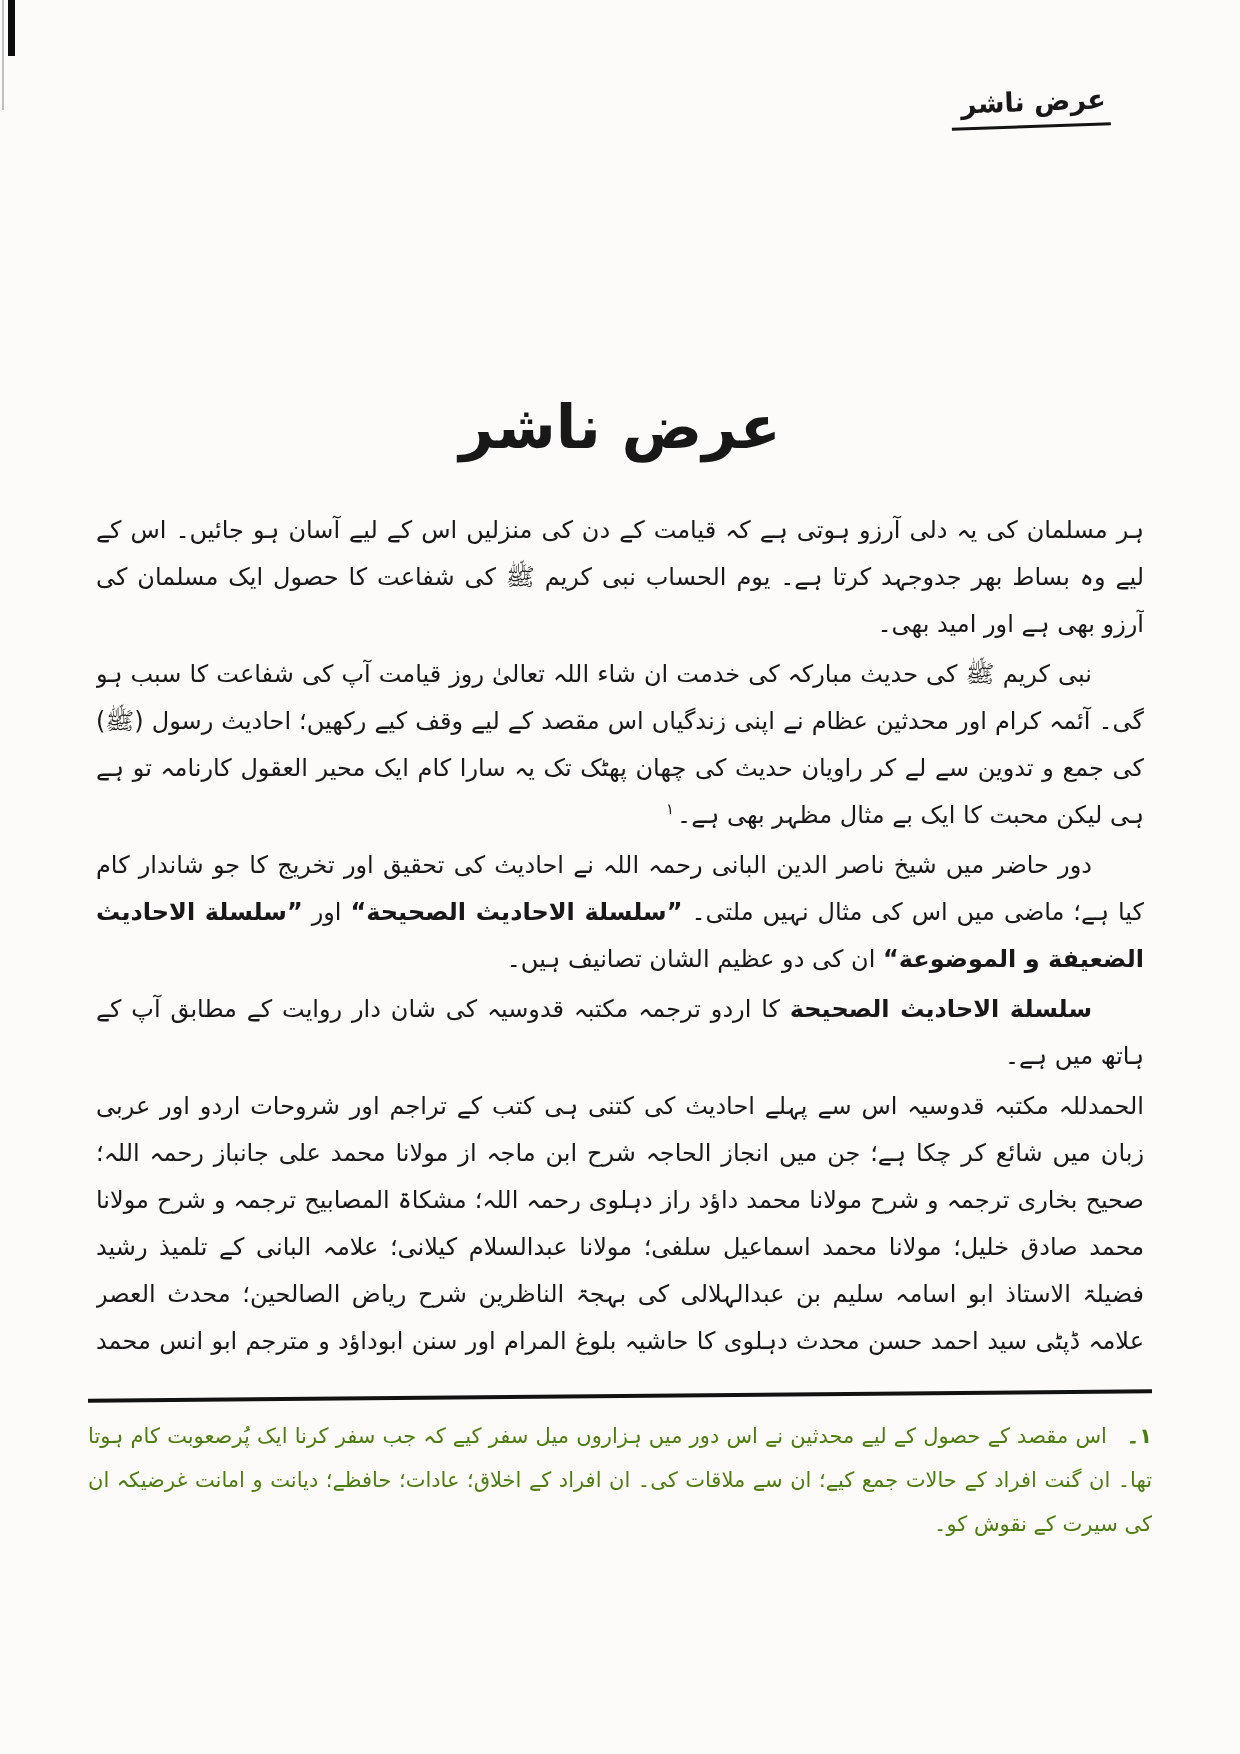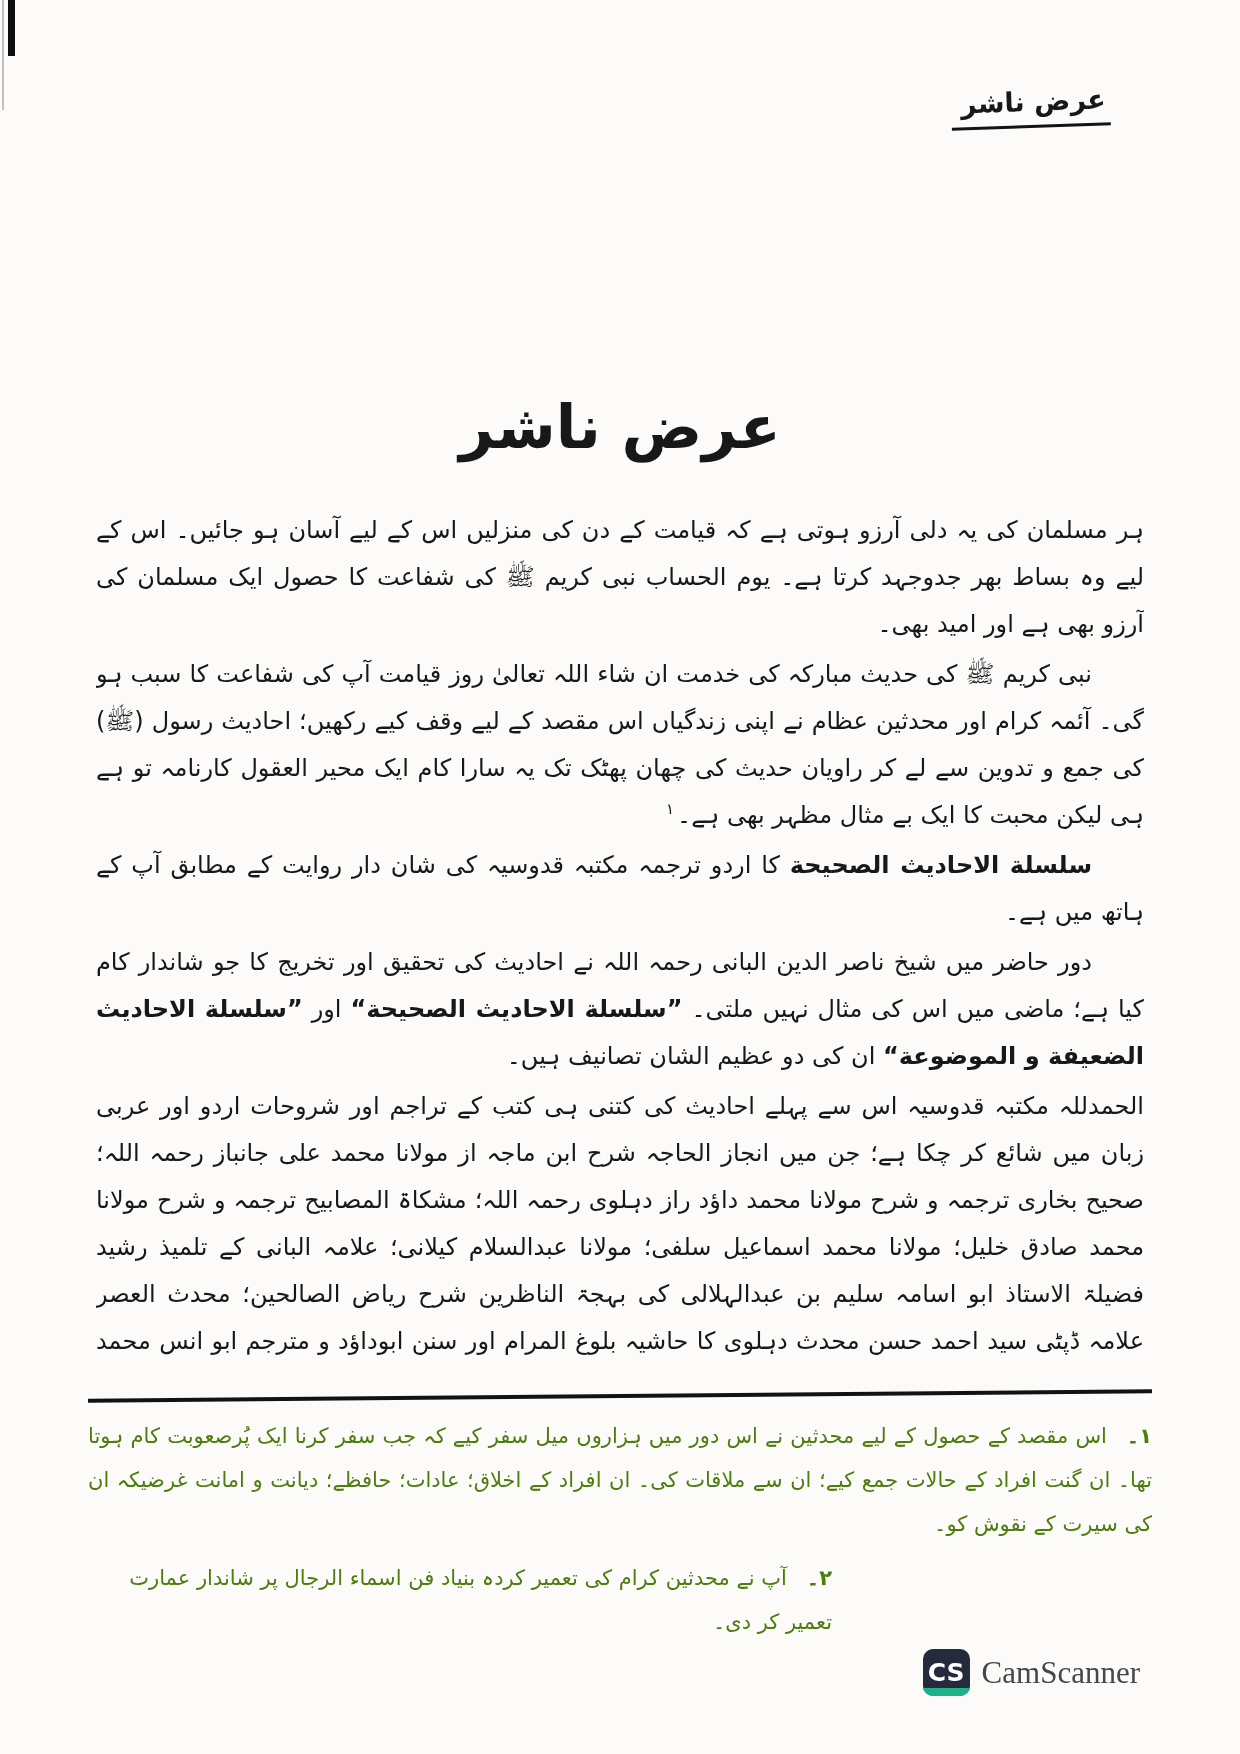--- a/index.html
+++ b/index.html
@@ -79,41 +79,31 @@
   </div>
 
   <h1 class="doc-title">عرض ناشر</h1>
 
   <div class="body-text">
 
     <p class="para"><span>ہر مسلمان کی یہ دلی آرزو ہوتی ہے کہ قیامت کے دن کی منزلیں اس کے لیے آسان ہو جائیں۔ اس کے لیے وہ بساط بھر جدوجہد کرتا ہے۔ یوم الحساب نبی کریم ﷺ کی شفاعت کا حصول ایک مسلمان کی آرزو بھی ہے اور امید بھی۔</span></p>
 
     <p class="para indent"><span>نبی کریم ﷺ کی حدیث مبارکہ کی خدمت ان شاء اللہ تعالیٰ روز قیامت آپ کی شفاعت کا سبب ہو گی۔ آئمہ کرام اور محدثین عظام نے اپنی زندگیاں اس مقصد کے لیے وقف کیے رکھیں؛ احادیث رسول (ﷺ) کی جمع و تدوین سے لے کر راویان حدیث کی چھان پھٹک تک یہ سارا کام ایک محیر العقول کارنامہ تو ہے ہی لیکن محبت کا ایک بے مثال مظہر بھی ہے۔</span><sup class="fn-ref">۱</sup></p>
 
+    <p class="para indent"><span>دور حاضر میں شیخ ناصر الدین البانی رحمہ اللہ نے احادیث کی تحقیق اور تخریج کا جو شاندار کام کیا ہے؛ ماضی میں اس کی مثال نہیں ملتی۔ </span><span class="bold">”سلسلة الاحاديث الصحيحة“</span><span> اور </span><span class="bold">”سلسلة الاحاديث الضعيفة و الموضوعة“</span><span> ان کی دو عظیم الشان تصانیف ہیں۔</span></p>
+
     <p class="para indent"><span class="bold">سلسلة الاحاديث الصحيحة</span><span> کا اردو ترجمہ مکتبہ قدوسیہ کی شان دار روایت کے مطابق آپ کے ہاتھ میں ہے۔</span></p>
-
-    <p class="para indent"><span>دور حاضر میں شیخ ناصر الدین البانی رحمہ اللہ نے احادیث کی تحقیق اور تخریج کا جو شاندار کام کیا ہے؛ ماضی میں اس کی مثال نہیں ملتی۔ </span><span class="bold">”سلسلة الاحاديث الصحيحة“</span><span> اور </span><span class="bold">”سلسلة الاحاديث الضعيفة و الموضوعة“</span><span> ان کی دو عظیم الشان تصانیف ہیں۔</span></p>
 
     <p class="para"><span>الحمدللہ مکتبہ قدوسیہ اس سے پہلے احادیث کی کتنی ہی کتب کے تراجم اور شروحات اردو اور عربی زبان میں شائع کر چکا ہے؛ جن میں انجاز الحاجہ شرح ابن ماجہ از مولانا محمد علی جانباز رحمہ اللہ؛ صحیح بخاری ترجمہ و شرح مولانا محمد داؤد راز دہلوی رحمہ اللہ؛ مشکاۃ المصابیح ترجمہ و شرح مولانا محمد صادق خلیل؛ مولانا محمد اسماعیل سلفی؛ مولانا عبدالسلام کیلانی؛ علامہ البانی کے تلمیذ رشید فضیلۃ الاستاذ ابو اسامہ سلیم بن عبدالہلالی کی بہجۃ الناظرین شرح ریاض الصالحین؛ محدث العصر علامہ ڈپٹی سید احمد حسن محدث دہلوی کا حاشیہ بلوغ المرام اور سنن ابوداؤد و مترجم ابو انس محمد سرور گوہر نمایاں ہیں۔</span></p>
 
   </div>
 
   <div class="footnote-area">
     <div class="fn-rule"></div>
 
     <div class="footnote">
       <span class="fn-marker">۱۔</span><span class="fn-text">اس مقصد کے حصول کے لیے محدثین نے اس دور میں ہزاروں میل سفر کیے کہ جب سفر کرنا ایک پُرصعوبت کام ہوتا تھا۔ ان گنت افراد کے حالات جمع کیے؛ ان سے ملاقات کی۔ ان افراد کے اخلاق؛ عادات؛ حافظے؛ دیانت و امانت غرضیکہ ان کی سیرت کے نقوش کو۔</span>
     </div>
 
-    <div class="footnote fn2">
-      <span class="fn-marker">۲۔</span><span class="fn-text">آپ نے محدثین کرام کی تعمیر کردہ بنیاد فن اسماء الرجال پر شاندار عمارت تعمیر کر دی۔</span>
-    </div>
   </div>
 
-  <div class="cs-badge">
-    <div class="cs-icon">
-      <span>CS</span>
-      <div class="cs-icon-bar"></div>
-    </div>
-    <span class="cs-label">CamScanner</span>
-  </div>
 
 </div>
 
 </body></html>

